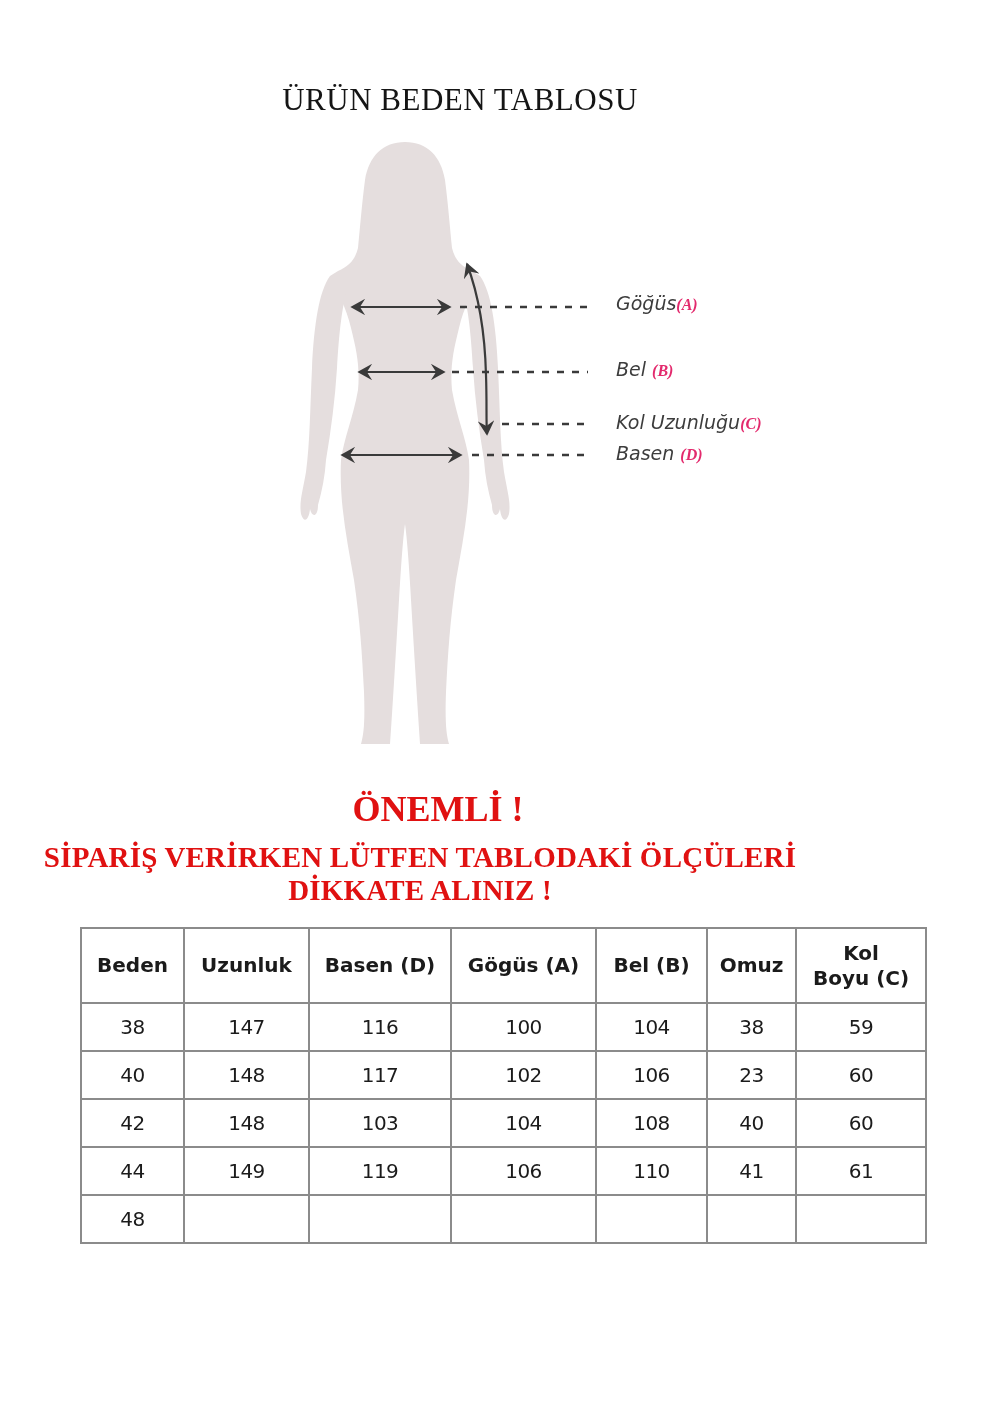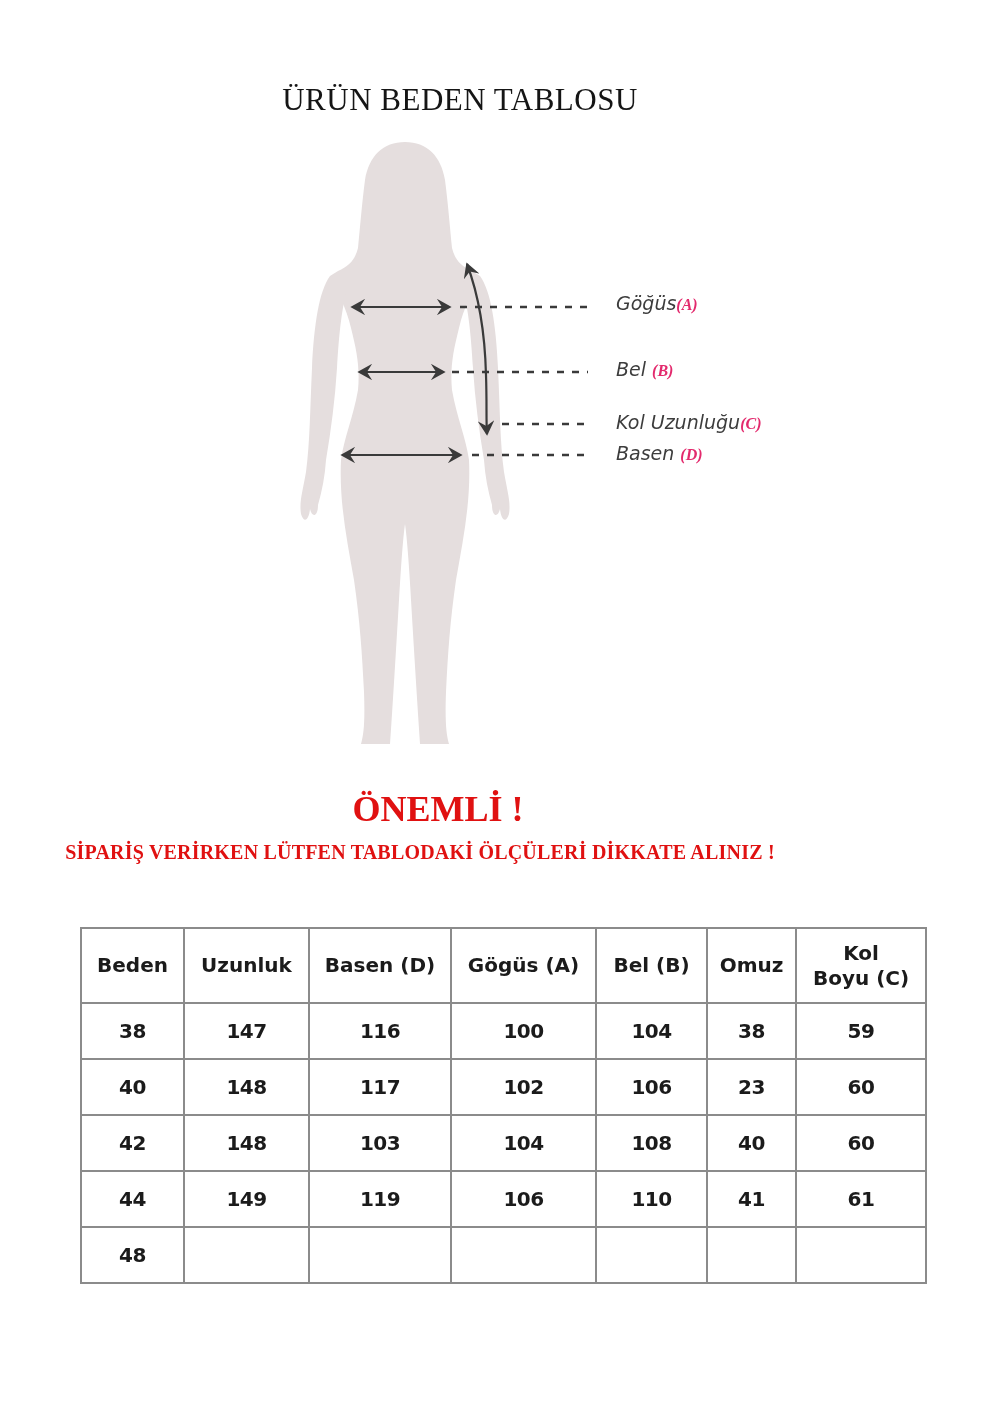--- a/index.html
+++ b/index.html
@@ -38,21 +38,21 @@
   .notice-heading {
     position: absolute; top: 788px; left: 0; width: 876px;
     text-align: center;
     font-family: "Liberation Serif", serif;
     font-weight: 700; font-size: 36px; color: #e01111;
   }
   .notice-subheading {
     position: absolute; top: 841px; left: 0; width: 840px;
     text-align: center;
     font-family: "Liberation Serif", serif;
-    font-weight: 700; font-size: 20px; color: #e01111;
+    font-weight: 700; font-size: 29px; color: #e01111;
     letter-spacing: 0.2px;
   }
 
   table.size-table {
     position: absolute; left: 80px; top: 888px;
     width: 845px; border-collapse: collapse;
     table-layout: fixed;
     background: #ffffff;
     margin-top: 39px;
   }
@@ -61,23 +61,23 @@
     text-align: center; vertical-align: middle;
     color: #1b1b1b;
   }
   .size-table th {
     height: 75px;
     font-family: "DejaVu Sans", sans-serif;
     font-weight: 700; font-size: 20px;
     white-space: pre-line; line-height: 1.25;
   }
   .size-table td {
-    height: 56px;
-    font-family: "DejaVu Sans", sans-serif;
-    font-weight: 700; font-size: 20px;
+    height: 48px;
+    font-family: "DejaVu Sans", sans-serif;
+    font-weight: 400; font-size: 20px;
     letter-spacing: -0.5px;
   }
 </style>
 </head>
 <body>
 
 <div class="page">
 
   <div class="page-title">ÜRÜN BEDEN TABLOSU</div>
 

